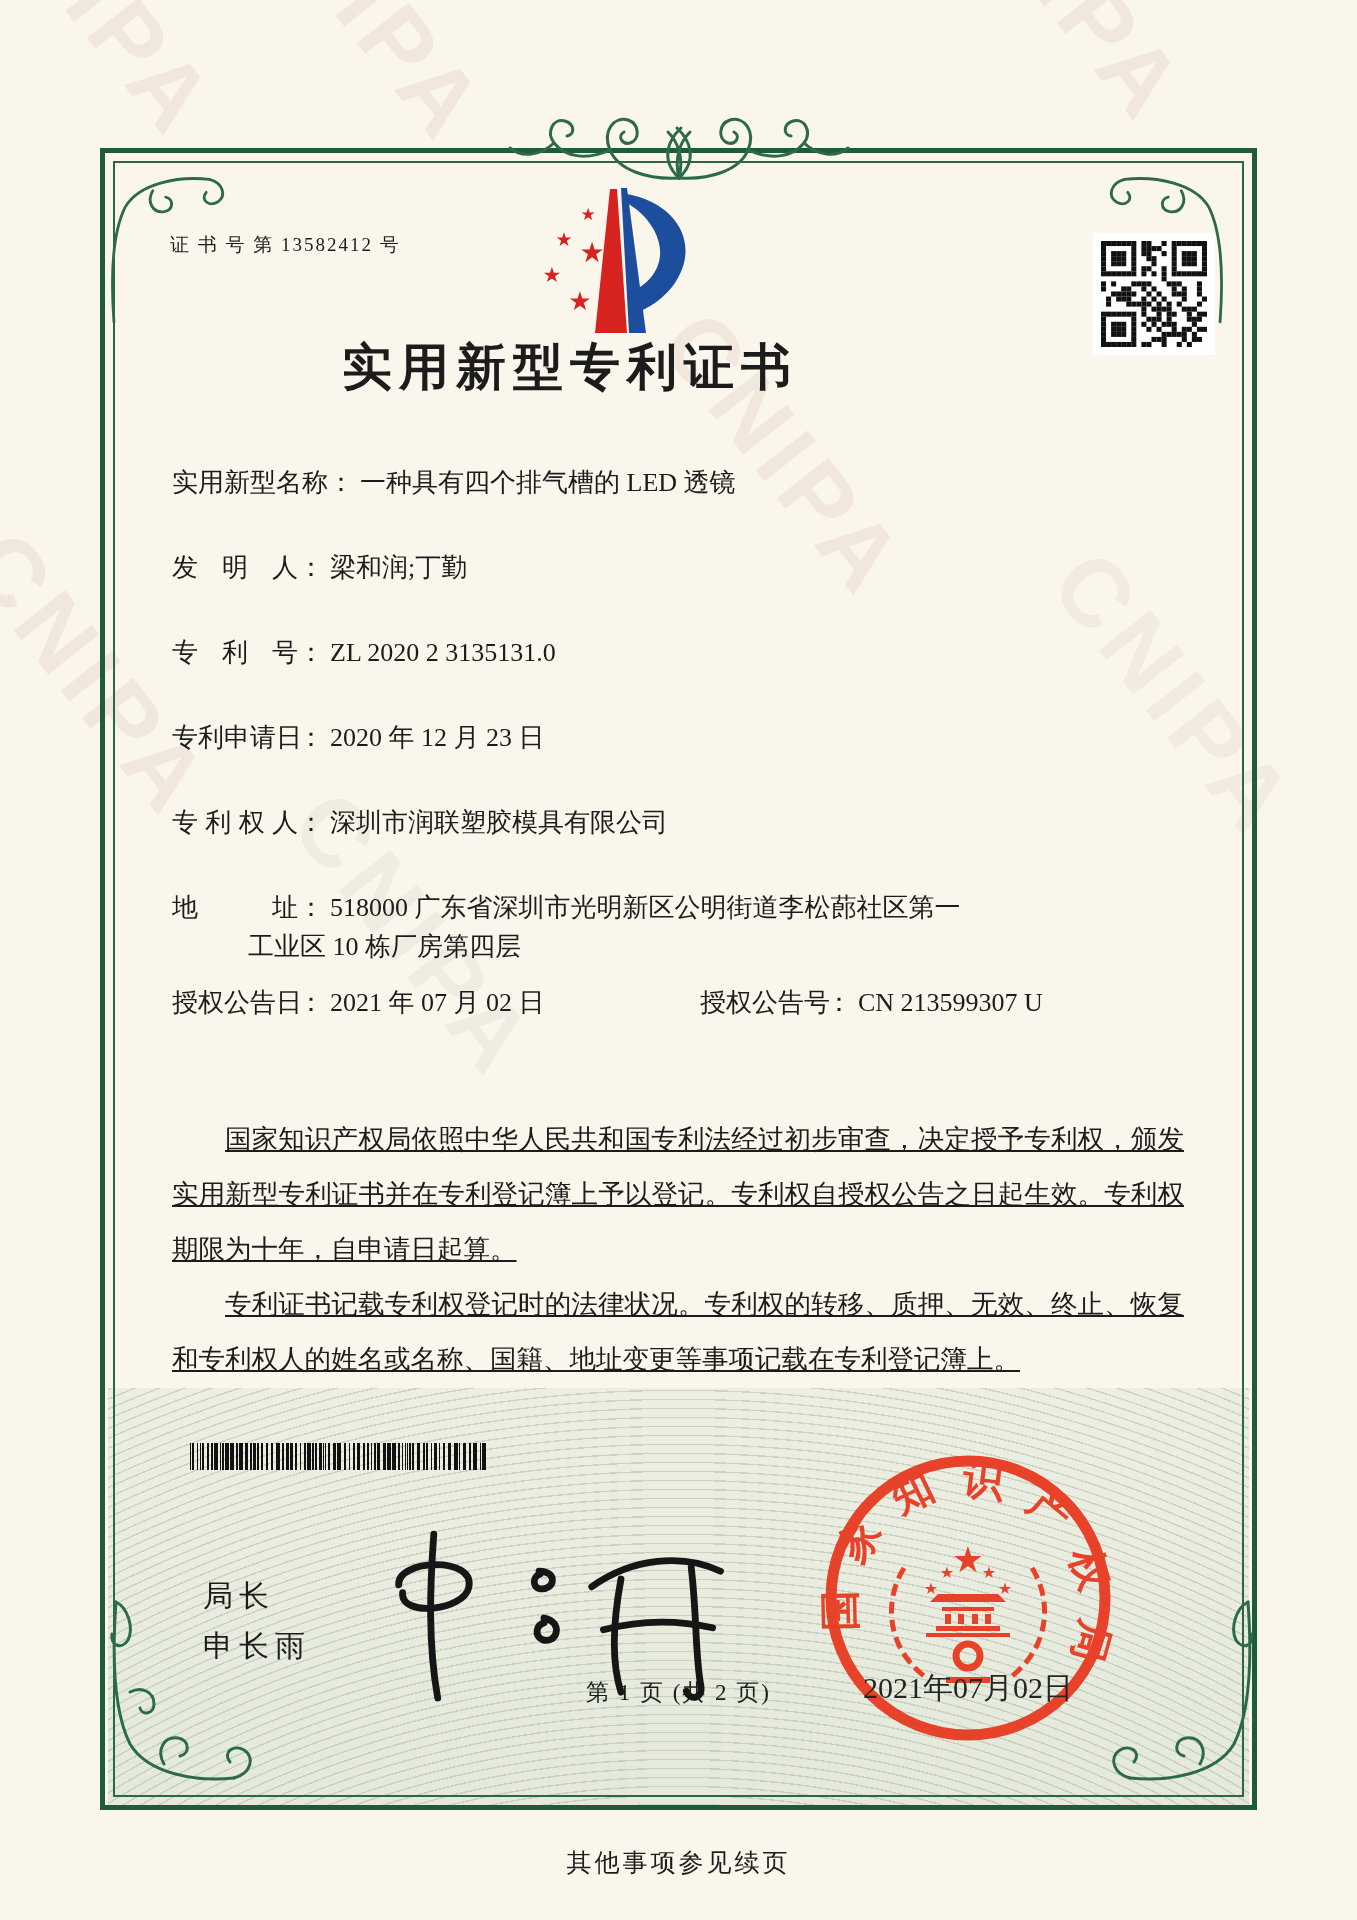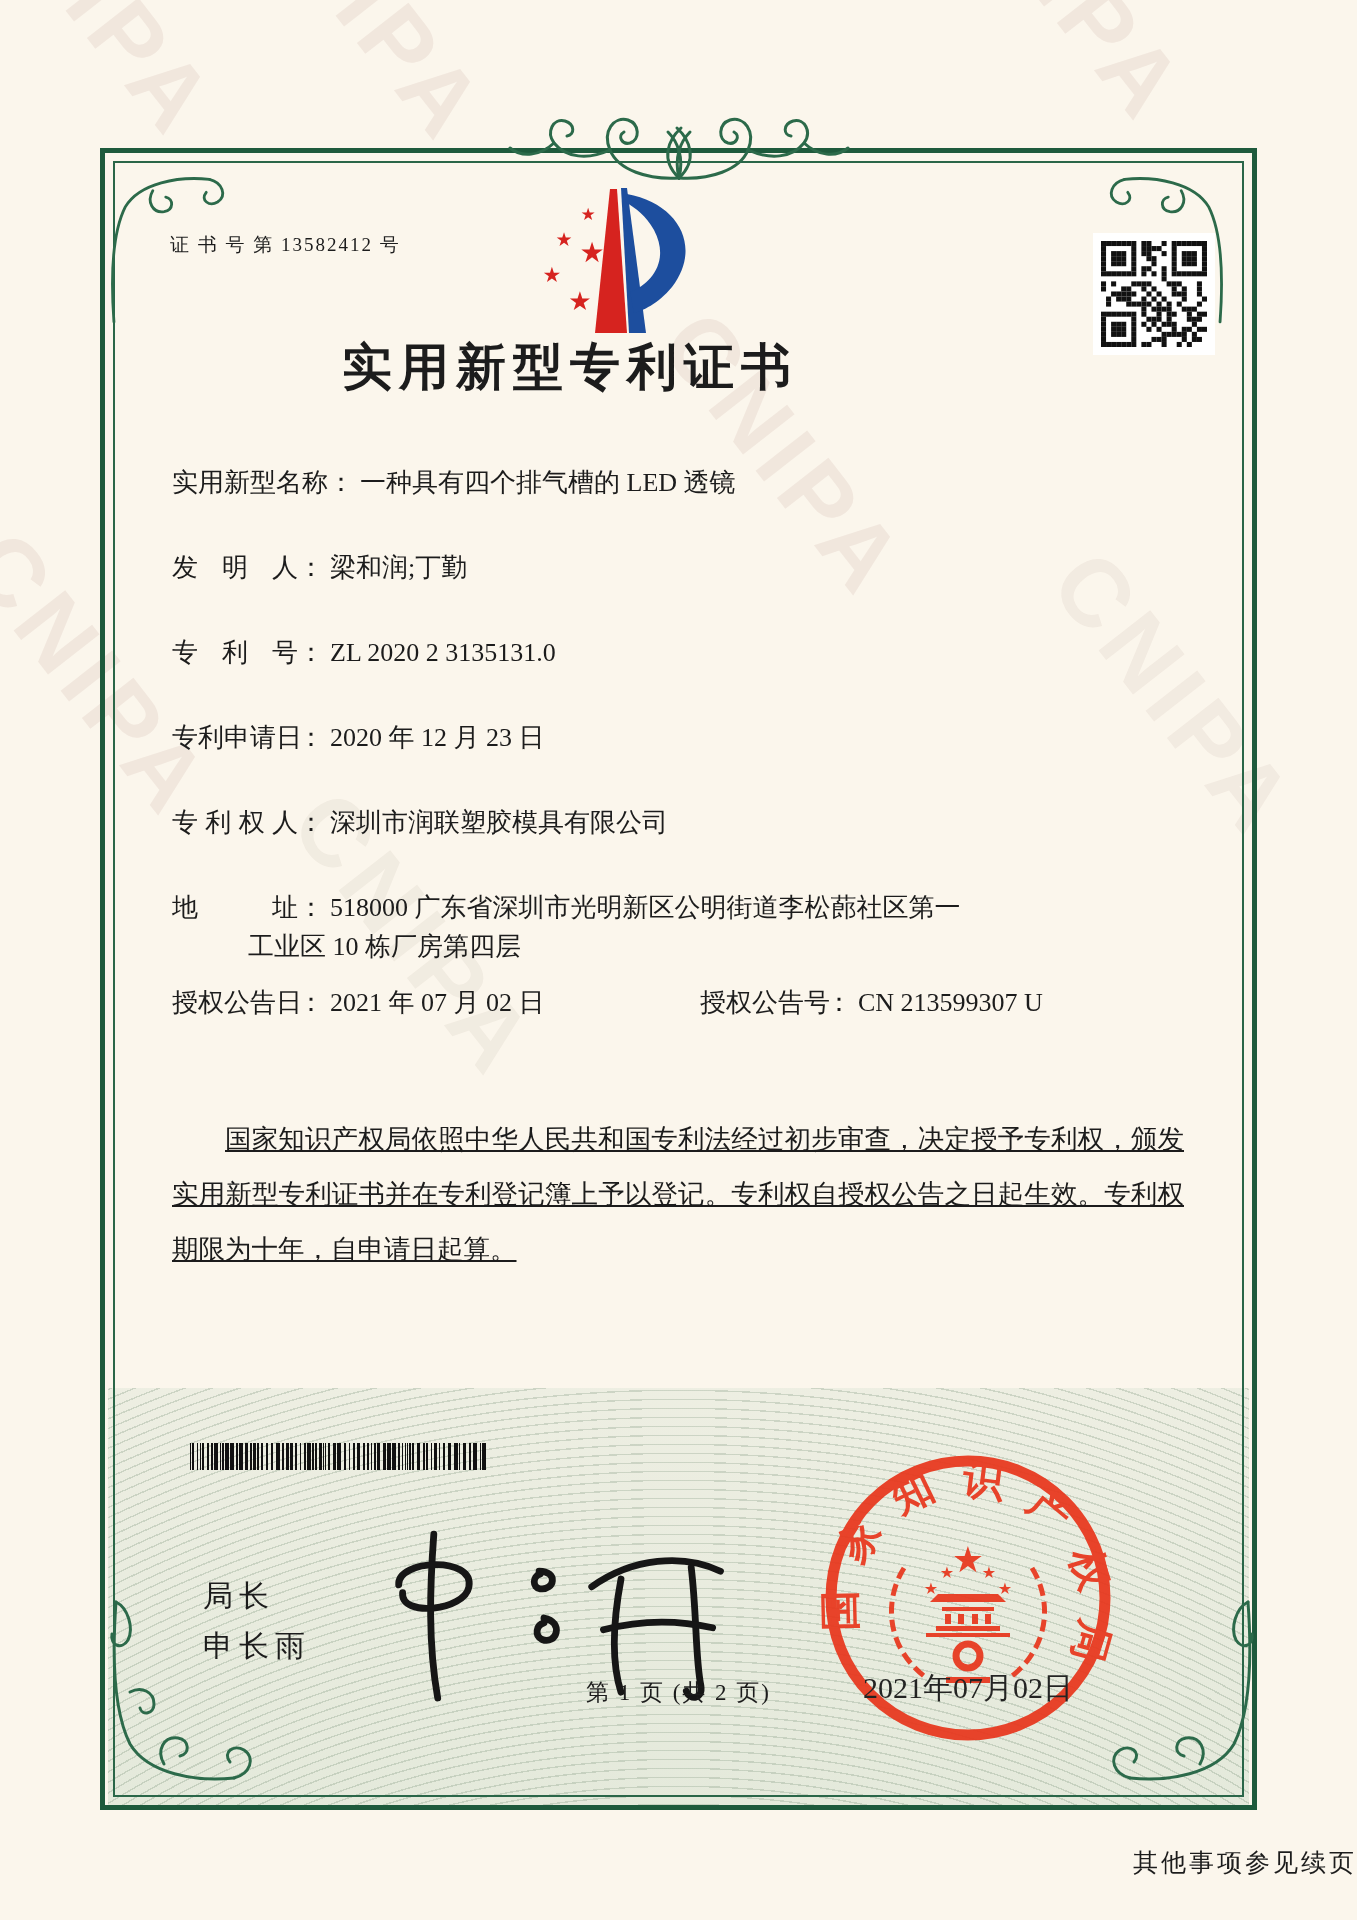--- a/index.html
+++ b/index.html
@@ -44,21 +44,21 @@
   .paras{left:172px;top:1112px;width:1012px;font-size:26.5px;line-height:55px;
     text-align:justify;}
   .paras p{margin:0;text-indent:2em;text-decoration:underline;}
   
   .barcode{left:190px;top:1443px;}
   .signer{left:203px;font-size:30px;font-family:Liberation Serif, serif;
     letter-spacing:6px;}
   .sig{left:348px;top:1524px;}
   .seal{left:818px;top:1448px;opacity:.93;}
   .page-info{left:100px;top:1677px;width:1157px;text-align:center;font-size:23px;letter-spacing:2px;}
-  .cont-note{left:0;top:1846px;width:1357px;text-align:right;font-size:25px;letter-spacing:3px;}
+  .cont-note{left:0;top:1846px;width:1357px;text-align:center;font-size:25px;letter-spacing:3px;}
   
   .orn{position:absolute;color:#2c6a4a;}
   .orn-top{left:498px;top:98px;}
   .fl-bl{left:104px;top:1582px;}
   .fl-br{left:1100px;top:1582px;transform:scaleX(-1);}
   .fl-tl{left:104px;top:168px;transform:scaleY(-1);}
   .fl-tr{left:1100px;top:168px;transform:scale(-1,-1);}
 </style>
 </head>
 <body>
@@ -383,20 +383,21 @@
 </div>
 <div class="abs frow" style="top:986px">
   <span class="flabel">授权公告日</span><span>：</span><span class="fval">2021 年 07 月 02 日</span>
   <span class="grant2">
     <span class="flabel">授权公告号</span><span>：</span><span class="fval">CN 213599307 U</span>
   </span>
 </div>
 
 <div class="abs paras">
   <p>国家知识产权局依照中华人民共和国专利法经过初步审查，决定授予专利权，颁发实用新型专利证书并在专利登记簿上予以登记。专利权自授权公告之日起生效。专利权期限为十年，自申请日起算。</p>
+  <p>专利证书记载专利权登记时的法律状况。专利权的转移、质押、无效、终止、恢复和专利权人的姓名或名称、国籍、地址变更等事项记载在专利登记簿上。</p>
 </div>
 
 <div class="abs barcode">
   <svg id="bar-svg" width="300" height="27" viewBox="0 0 300 27" fill="#111">
       <rect x="0" y="0" width="1" height="27"></rect>
       <rect x="2" y="0" width="2" height="27"></rect>
       <rect x="7" y="0" width="1" height="27"></rect>
       <rect x="10" y="0" width="1" height="27"></rect>
       <rect x="12" y="0" width="2" height="27"></rect>
       <rect x="17" y="0" width="2" height="27"></rect>

